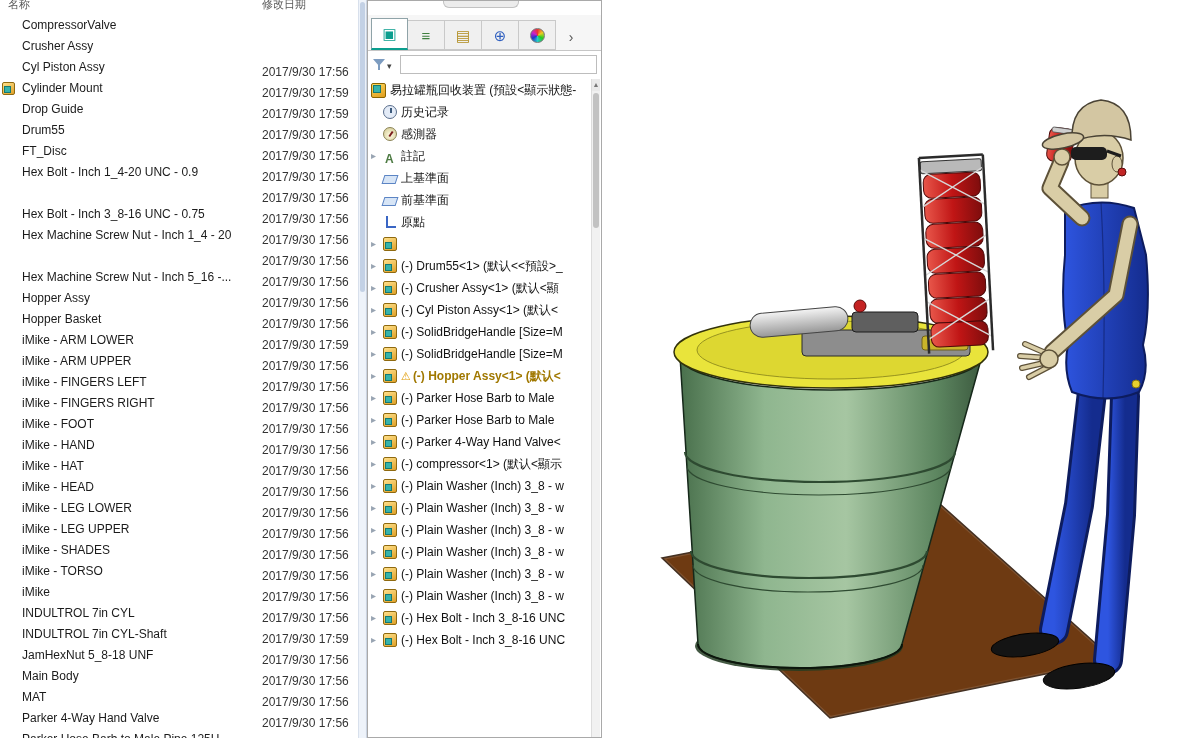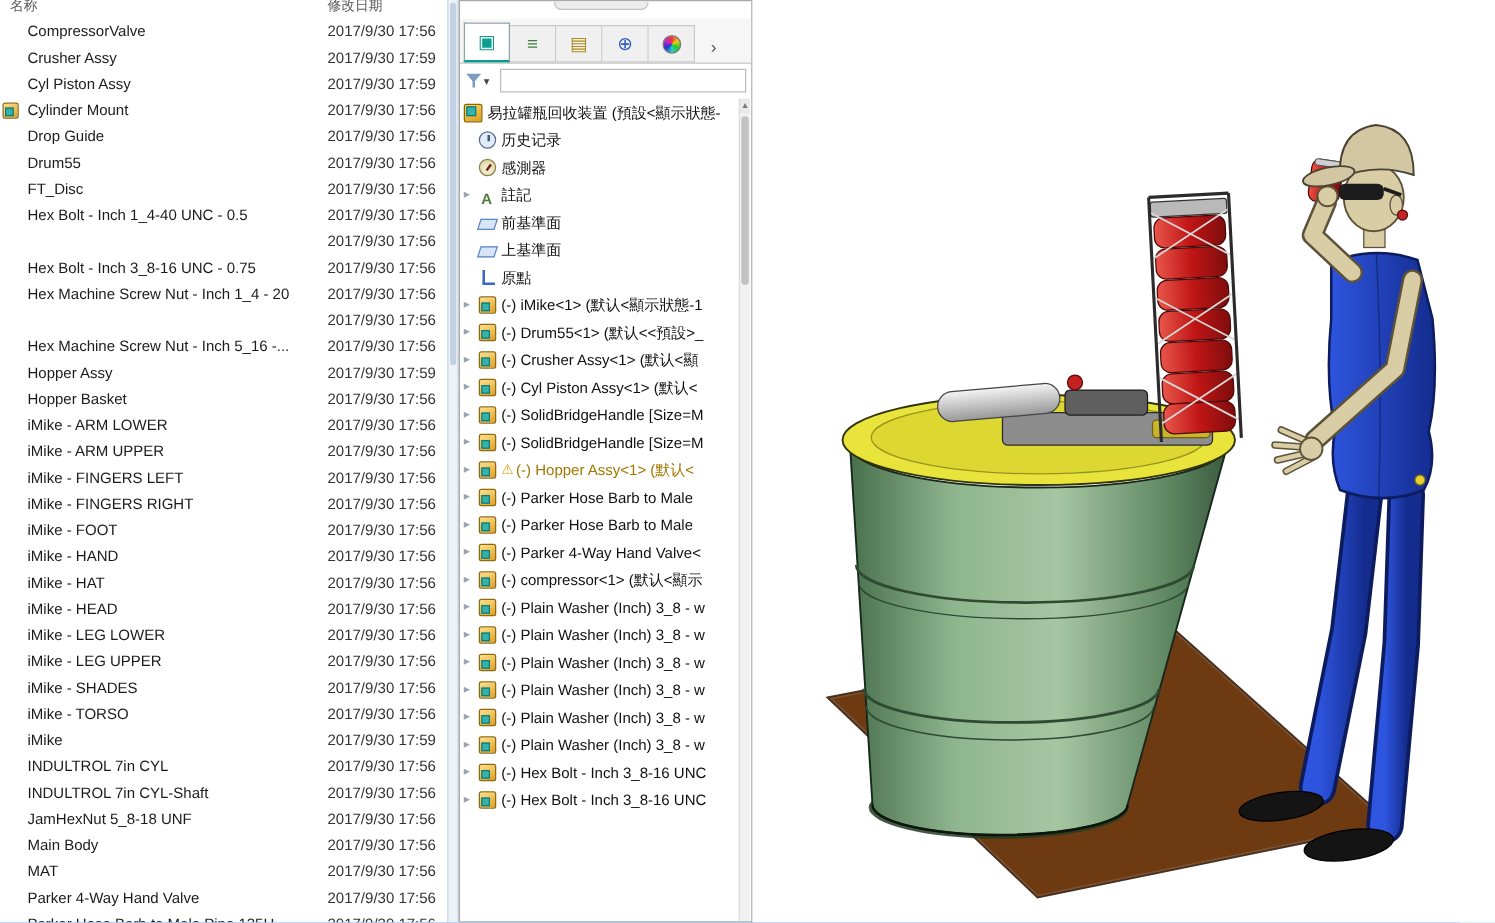--- a/index.html
+++ b/index.html
@@ -1,27 +1,27 @@
 <!DOCTYPE html>
 <html><head>
 <meta charset="utf-8">
 <style>
   * { margin:0; padding:0; box-sizing:border-box; }
   html,body { width:1196px; height:738px; overflow:hidden; background:#fff;
     font-family:"Liberation Sans","DejaVu Sans",sans-serif; }
-  .screen { position:relative; width:1168px; height:738px; background:#3b82f6; }
+  .screen { position:relative; width:1168px; height:738px; background:#d946ef; }
 
   
   .file-panel { position:absolute; left:0; top:0; width:358px; height:738px; background:#fff; overflow:hidden; }
   .fp-header { position:relative; height:15px; font-size:11px; color:#5a5a5a; }
   .fp-col-name { position:absolute; left:8px; top:-3px; }
   .fp-col-date { position:absolute; left:262px; top:-3px; }
   .fprow { position:relative; height:21px; line-height:21px; font-size:12px; color:#1b1b1b; white-space:nowrap; }
   .fprow-name { position:absolute; left:22px; }
-  .fprow-date { position:absolute; left:262px; color:#333; }
+  .fprow-date { position:absolute; left:262px; color:#333;margin-top:47px; }
   .fprow-icon { display:none; }
   .fprow.has-icon .fprow-icon { display:block; position:absolute; left:2px; top:4px; width:13px; height:13px;
     background:linear-gradient(150deg,#ffe089,#dfa028); border:1px solid #8f6a10; border-radius:2px; }
   .fprow.has-icon .fprow-icon::after { content:""; position:absolute; left:1px; bottom:1px; width:5px; height:5px;
     background:#35b3aa; border:1px solid #157a73; }
 
   
   .win-scrollbar { position:absolute; left:358px; top:0; width:9px; height:738px; background:#eef3fa;
     border-left:1px solid #d8e0ec; border-right:1px solid #cfd8e6; }
   .win-scrollbar .thumb { position:absolute; left:1px; top:2px; width:5px; height:290px; background:#c3d1e5; border-radius:3px; }
@@ -67,21 +67,21 @@
   .ti-history::after { content:""; position:absolute; left:6px; top:2px; width:2px; height:5px; background:#3c5larger; background:#3c5a7c; }
   .ti-sensor { border-radius:50%; border:1px solid #8a8253; background:radial-gradient(circle at 50% 60%,#fffbe2,#cfc78e); }
   .ti-sensor::after { content:""; position:absolute; left:6px; top:3px; width:2px; height:6px; background:#7a1d1d; transform:rotate(35deg); }
   .ti-note::before { content:"A"; position:absolute; left:2px; top:-1px; font-size:12px; font-weight:bold; color:#4c7a42; }
   .ti-plane { width:14px; height:9px; margin-top:3px; border:1px solid #5b84c4; background:rgba(140,180,230,.35); transform:skewX(-18deg); }
   .ti-origin::before { content:""; position:absolute; left:3px; top:1px; width:2px; height:11px; background:#3a66c4; }
   .ti-origin::after { content:""; position:absolute; left:3px; bottom:1px; width:10px; height:2px; background:#3a66c4; }
   .warn { display:none; }
   .trow.has-warning .warn { display:inline-block; margin-right:2px; color:#e09a00; font-size:11px; }
   .trow.has-warning .warn::before { content:"⚠"; }
-  .trow.has-warning .tlabel { color:#a07800; }
+  .trow.has-warning .tlabel { color:#a07800;font-weight:bold; }
   .tlabel { overflow:hidden; text-overflow:clip; }
 
   .tree-scrollbar { position:absolute; right:1px; top:78px; width:9px; bottom:0; background:#f1f1f1; border-left:1px solid #dcdcdc; }
   .tree-scrollbar .up { height:12px; text-align:center; font-size:7px; color:#777; line-height:12px; background:#eaeaea; }
   .tree-scrollbar .thumb { position:absolute; left:1px; top:14px; width:6px; height:135px; background:#c2c2c2; border-radius:3px; }
 
   
   .viewport { position:absolute; left:602px; top:0; width:594px; height:738px; background:#fff; }
   .viewport svg { display:block; }
 </style>
@@ -134,21 +134,21 @@
         </div>
 
         <div class="fprow">
 
           <span class="fprow-name">FT_Disc</span>
           <span class="fprow-date">2017/9/30 17:56</span>
         </div>
 
         <div class="fprow">
 
-          <span class="fprow-name">Hex Bolt - Inch 1_4-40 UNC - 0.5</span>
+          <span class="fprow-name">Hex Bolt - Inch 1_4-20 UNC - 0.9</span>
           <span class="fprow-date">2017/9/30 17:56</span>
         </div>
 
         <div class="fprow">
 
           <span class="fprow-date">2017/9/30 17:56</span>
         </div>
 
         <div class="fprow">
 
@@ -370,44 +370,43 @@
           <span class="caret"></span>
           <span class="ti ti-note"></span>
 
           <span class="tlabel">註記</span>
         </div>
 
         <div class="trow">
           <span class="caret"></span>
           <span class="ti ti-plane"></span>
 
+          <span class="tlabel">上基準面</span>
+        </div>
+
+        <div class="trow">
+          <span class="caret"></span>
+          <span class="ti ti-plane"></span>
+
           <span class="tlabel">前基準面</span>
         </div>
 
+
         <div class="trow">
           <span class="caret"></span>
-          <span class="ti ti-plane"></span>
-
-          <span class="tlabel">上基準面</span>
-        </div>
-
-
-        <div class="trow">
-          <span class="caret"></span>
           <span class="ti ti-origin"></span>
 
           <span class="tlabel">原點</span>
         </div>
 
 
         <div class="trow has-arrow">
           <span class="caret"></span>
           <span class="ti ti-asm"></span>
 
-          <span class="tlabel">(-) iMike&lt;1&gt; (默认&lt;顯示狀態-1</span>
         </div>
 
 
         <div class="trow has-arrow">
           <span class="caret"></span>
           <span class="ti ti-asm"></span>
 
           <span class="tlabel">(-) Drum55&lt;1&gt; (默认&lt;&lt;預設&gt;_</span>
         </div>
 

